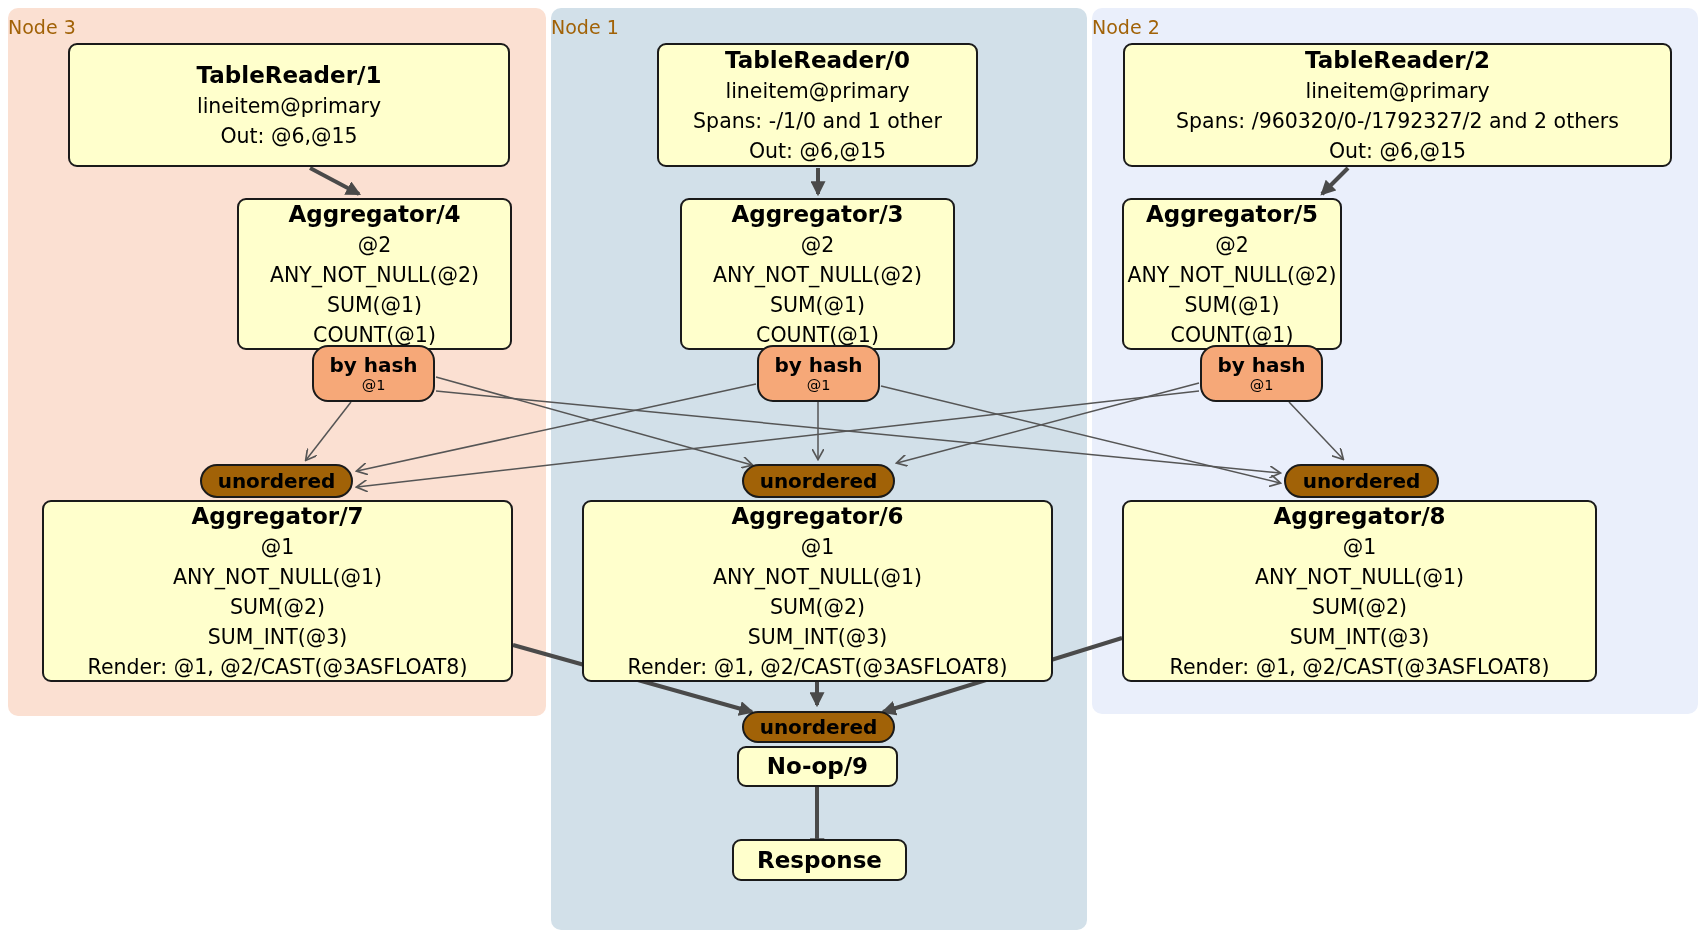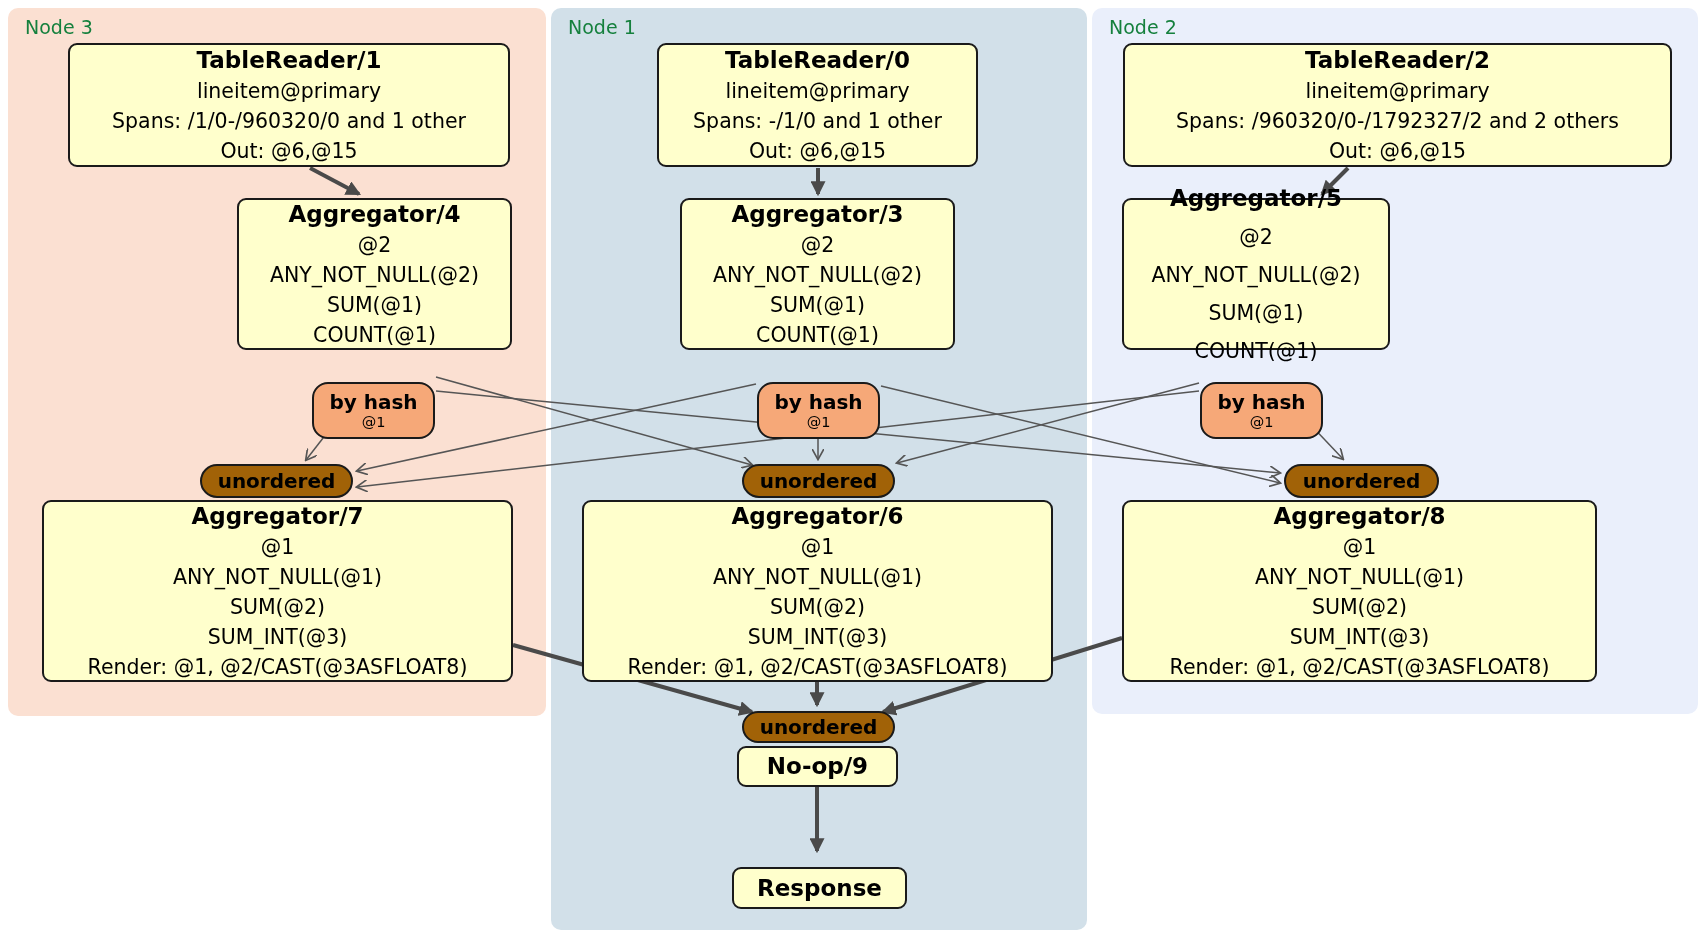--- a/index.html
+++ b/index.html
@@ -1,32 +1,32 @@
 <!DOCTYPE html>
 <html><head>
 <meta charset="utf-8">
 <style>
   html,body{margin:0;padding:0;background:#ffffff;}
   #stage{
     position:relative;width:1708px;height:940px;background:#ffffff;overflow:hidden;
     font-family:"DejaVu Sans","Liberation Sans",sans-serif;color:#000;
   }
   .panel{position:absolute;border-radius:10px;z-index:0;}
-  .panel-label{position:absolute;left:17px;top:8px;font-size:19px;color:#15803d;}
+  .panel-label{position:absolute;left:0;top:8px;font-size:19px;color:#a16207;}
   #edges{position:absolute;left:0;top:0;z-index:1;pointer-events:none;}
   .ybox{
     position:absolute;background:#ffffcc;border:2px solid #1a1a1a;border-radius:9px;
     display:flex;flex-direction:column;justify-content:center;align-items:center;
     text-align:center;z-index:2;box-sizing:border-box;
   }
   .ybox .title{font-weight:bold;font-size:23px;line-height:31px;white-space:nowrap;}
   .ybox .line{font-size:20.5px;line-height:30px;white-space:nowrap;}
   .router{
     position:absolute;background:#f6a878;border:2px solid #1a1a1a;border-radius:16px;
-    display:flex;flex-direction:column;justify-content:center;align-items:center;z-index:3;box-sizing:border-box;margin-top:37px;
+    display:flex;flex-direction:column;justify-content:center;align-items:center;z-index:3;box-sizing:border-box;
   }
   .router .rlabel{font-weight:bold;font-size:20px;line-height:24px;}
   .router .rdetail{font-size:14.5px;line-height:17px;}
   .badge{
     position:absolute;background:#a16207;border:2px solid #1a1a1a;border-radius:18px;
     display:flex;justify-content:center;align-items:center;
     font-weight:bold;font-size:20px;z-index:3;box-sizing:border-box;
   }
 </style>
 </head>
@@ -73,21 +73,20 @@
       <path d="M881,386 L1280,483" marker-end="url(#thin-arrow)"></path>
       <path d="M1199,391 L357,487" marker-end="url(#thin-arrow)"></path>
       <path d="M1199,383 L897,463" marker-end="url(#thin-arrow)"></path>
       <path d="M1289,402 L1343,459" marker-end="url(#thin-arrow)"></path>
     </g>
   </svg>
 
   <div class="ybox" style="left:68px;top:43px;width:442px;height:124px;">
     <div class="title">TableReader/1</div>
     <div class="line">lineitem@primary</div>
-    <div class="line">Spans: /1/0-/960320/0 and 1 other</div>
     <div class="line">Out: @6,@15</div>
   </div>
   <div class="ybox" style="left:237px;top:198px;width:275px;height:152px;">
     <div class="title">Aggregator/4</div>
     <div class="line">@2</div>
     <div class="line">ANY_NOT_NULL(@2)</div>
     <div class="line">SUM(@1)</div>
     <div class="line">COUNT(@1)</div>
   </div>
   <div class="router" style="left:312px;top:345px;width:123px;height:57px;">
@@ -130,21 +129,21 @@
     <div class="line">SUM_INT(@3)</div>
     <div class="line">Render: @1, @2/CAST(@3ASFLOAT8)</div>
   </div>
 
   <div class="ybox" style="left:1123px;top:43px;width:549px;height:124px;">
     <div class="title">TableReader/2</div>
     <div class="line">lineitem@primary</div>
     <div class="line">Spans: /960320/0-/1792327/2 and 2 others</div>
     <div class="line">Out: @6,@15</div>
   </div>
-  <div class="ybox" style="left:1122px;top:198px;width:268px;height:152px;gap:8px;">
+  <div class="ybox" style="left:1122px;top:198px;width:220px;height:152px;">
     <div class="title">Aggregator/5</div>
     <div class="line">@2</div>
     <div class="line">ANY_NOT_NULL(@2)</div>
     <div class="line">SUM(@1)</div>
     <div class="line">COUNT(@1)</div>
   </div>
   <div class="router" style="left:1200px;top:345px;width:123px;height:57px;">
     <div class="rlabel">by hash</div>
     <div class="rdetail">@1</div>
   </div>
@@ -155,17 +154,17 @@
     <div class="line">ANY_NOT_NULL(@1)</div>
     <div class="line">SUM(@2)</div>
     <div class="line">SUM_INT(@3)</div>
     <div class="line">Render: @1, @2/CAST(@3ASFLOAT8)</div>
   </div>
 
   <div class="badge" style="left:742px;top:711px;width:153px;height:32px;">unordered</div>
   <div class="ybox" style="left:737px;top:746px;width:161px;height:41px;">
     <div class="title">No-op/9</div>
   </div>
-  <div class="ybox" style="left:732px;top:867px;width:175px;height:42px;">
+  <div class="ybox" style="left:732px;top:839px;width:175px;height:42px;">
     <div class="title">Response</div>
   </div>
 
 </div>
 
 </body></html>

